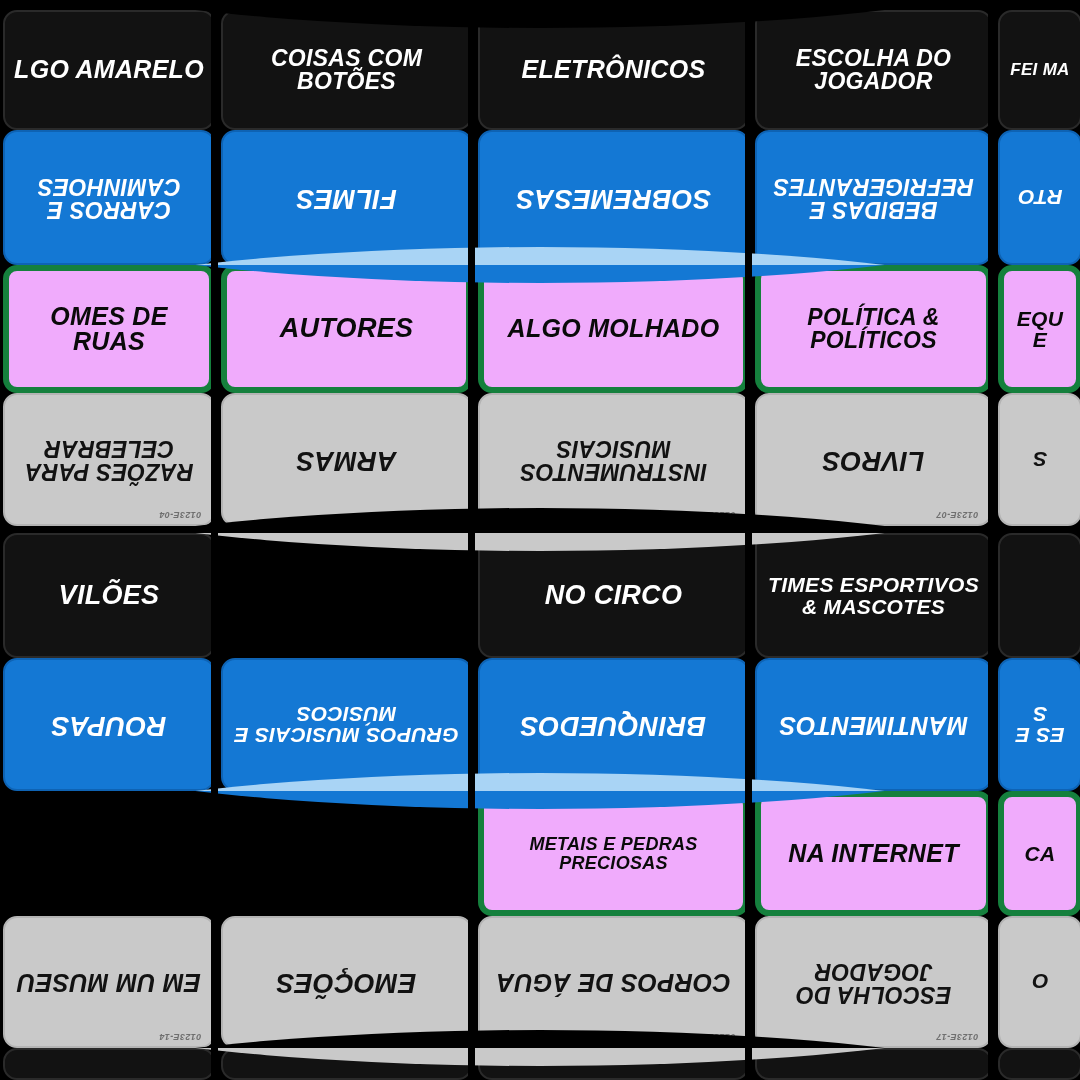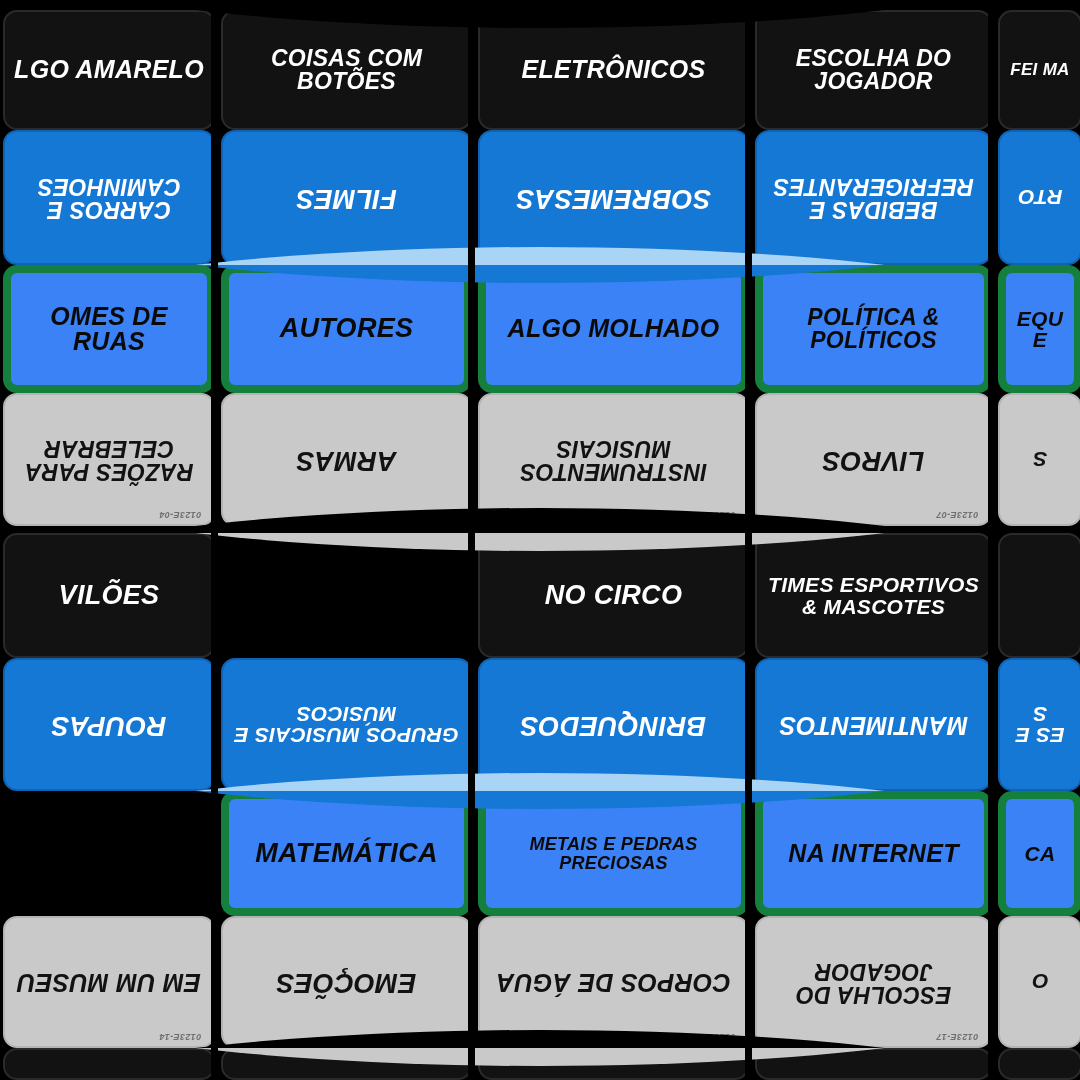--- a/index.html
+++ b/index.html
@@ -68,21 +68,21 @@
     font-weight: bold;
     letter-spacing: 0.3px;
     line-height: 1.02;
     text-transform: uppercase;
     display: block;
   }
 
   
   .c-black { background: #121212; color: #ffffff; border: 2px solid #2a2a2a; }
   .c-blue  { background: #1478d4; color: #ffffff; border: 2px solid #0e63b4; }
-  .c-lightblue { background: #3b82f6; color: #0a0a0a; border: 8px solid #15803d; }
+  .c-lightblue { background: #f0abfc; color: #0a0a0a; border: 6px solid #15803d; }
   .c-gray  { background: #c9c9c9; color: #121212; border: 2px solid #b4b4b4; }
 
   
   .flip .label { transform: rotate(180deg); }
 
   .serial {
     position: absolute;
     right: 12px;
     bottom: 4px;
     font-size: 9px;
@@ -268,25 +268,20 @@
         </div>
       </div>
       <div class="cell" style="left: 995px; width: 90px;">
         <div class="card c-blue flip">
           <span class="label" style="font-size: 21px;">ES E S</span>
         </div>
       </div>
       <div class="arc" style="bottom: -74px; height: 92px; background: rgb(169, 212, 245); border-radius: 50% 50% 0px 0px / 100% 100% 0px 0px; left: -40px; width: 1160px;"></div>
     </div>
     <div class="band" style="top: 791px; height: 125px;">
-      <div class="cell" style="left: 218px; width: 257px;">
-        <div class="card c-lightblue">
-          <span class="label" style="font-size: 27px;">MATEMÁTICA</span>
-        </div>
-      </div>
       <div class="cell" style="left: 475px; width: 277px;">
         <div class="card c-lightblue">
           <span class="label" style="font-size: 18px;">METAIS E PEDRAS PRECIOSAS</span>
         </div>
       </div>
       <div class="cell" style="left: 752px; width: 243px;">
         <div class="card c-lightblue">
           <span class="label" style="font-size: 25px;">NA INTERNET</span>
         </div>
       </div>

